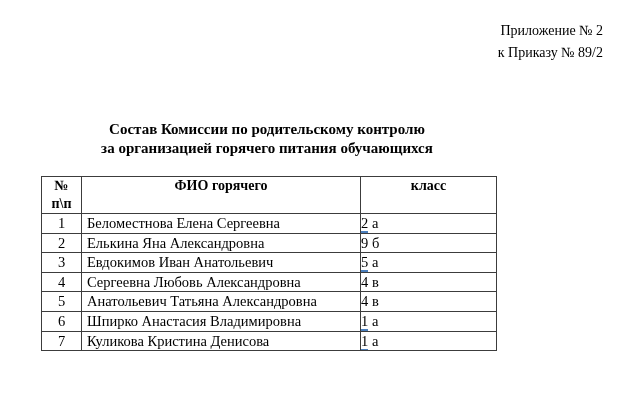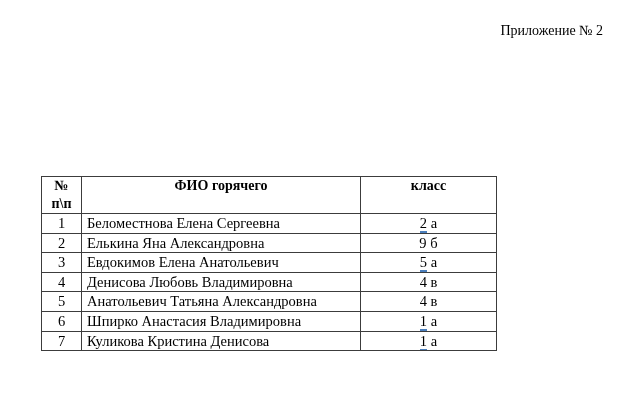--- a/index.html
+++ b/index.html
@@ -60,35 +60,38 @@
   .commission td {
     height: 18.6px;
     line-height: 18.6px;
     vertical-align: middle;
   }
   .col-num   { width: 39px;  }
   .col-name  { width: 278px; }
   .col-class { width: 135px; font-family: Liberation Serif, serif; }
   td.c-num   { text-align: center; }
   td.c-name  { text-align: left; padding-left: 5px; margin-top: 40px; }
-  td.c-class { text-align: center; }
+  td.c-class { }
   .u {
     border-bottom: 2px solid #4a7ebc;
     padding-bottom: 0px;
     cursor: pointer;
   }
 </style>
 </head>
 <body>
 
 <div class="appendix">
   <div>Приложение № 2</div>
+  <div>к Приказу № 89/2</div>
 </div>
 
 <div class="doc-title">
+  <div>Состав Комиссии по родительскому контролю</div>
+  <div>за организацией горячего питания обучающихся</div>
 </div>
 
 <table class="commission">
   <thead>
     <tr>
       <th class="col-num">
         <div>№</div>
         <div>п\п</div>
       </th>
       <th class="col-name">ФИО горячего</th>
@@ -101,26 +104,26 @@
         <td class="c-name">Беломестнова Елена Сергеевна</td>
         <td class="c-class"><span class="u">2</span> а</td>
       </tr>
       <tr>
         <td class="c-num">2</td>
         <td class="c-name">Елькина Яна Александровна</td>
         <td class="c-class"><span>9</span> б</td>
       </tr>
       <tr>
         <td class="c-num">3</td>
-        <td class="c-name">Евдокимов Елена Анатольевич</td>
+        <td class="c-name">Евдокимов Иван Анатольевич</td>
         <td class="c-class"><span class="u">5</span> а</td>
       </tr>
       <tr>
         <td class="c-num">4</td>
-        <td class="c-name">Денисова Любовь Владимировна</td>
+        <td class="c-name">Сергеевна Любовь Александровна</td>
         <td class="c-class"><span>4</span> в</td>
       </tr>
       <tr>
         <td class="c-num">5</td>
         <td class="c-name">Анатольевич Татьяна Александровна</td>
         <td class="c-class"><span>4</span> в</td>
       </tr>
       <tr>
         <td class="c-num">6</td>
         <td class="c-name">Шпирко Анастасия Владимировна</td>

